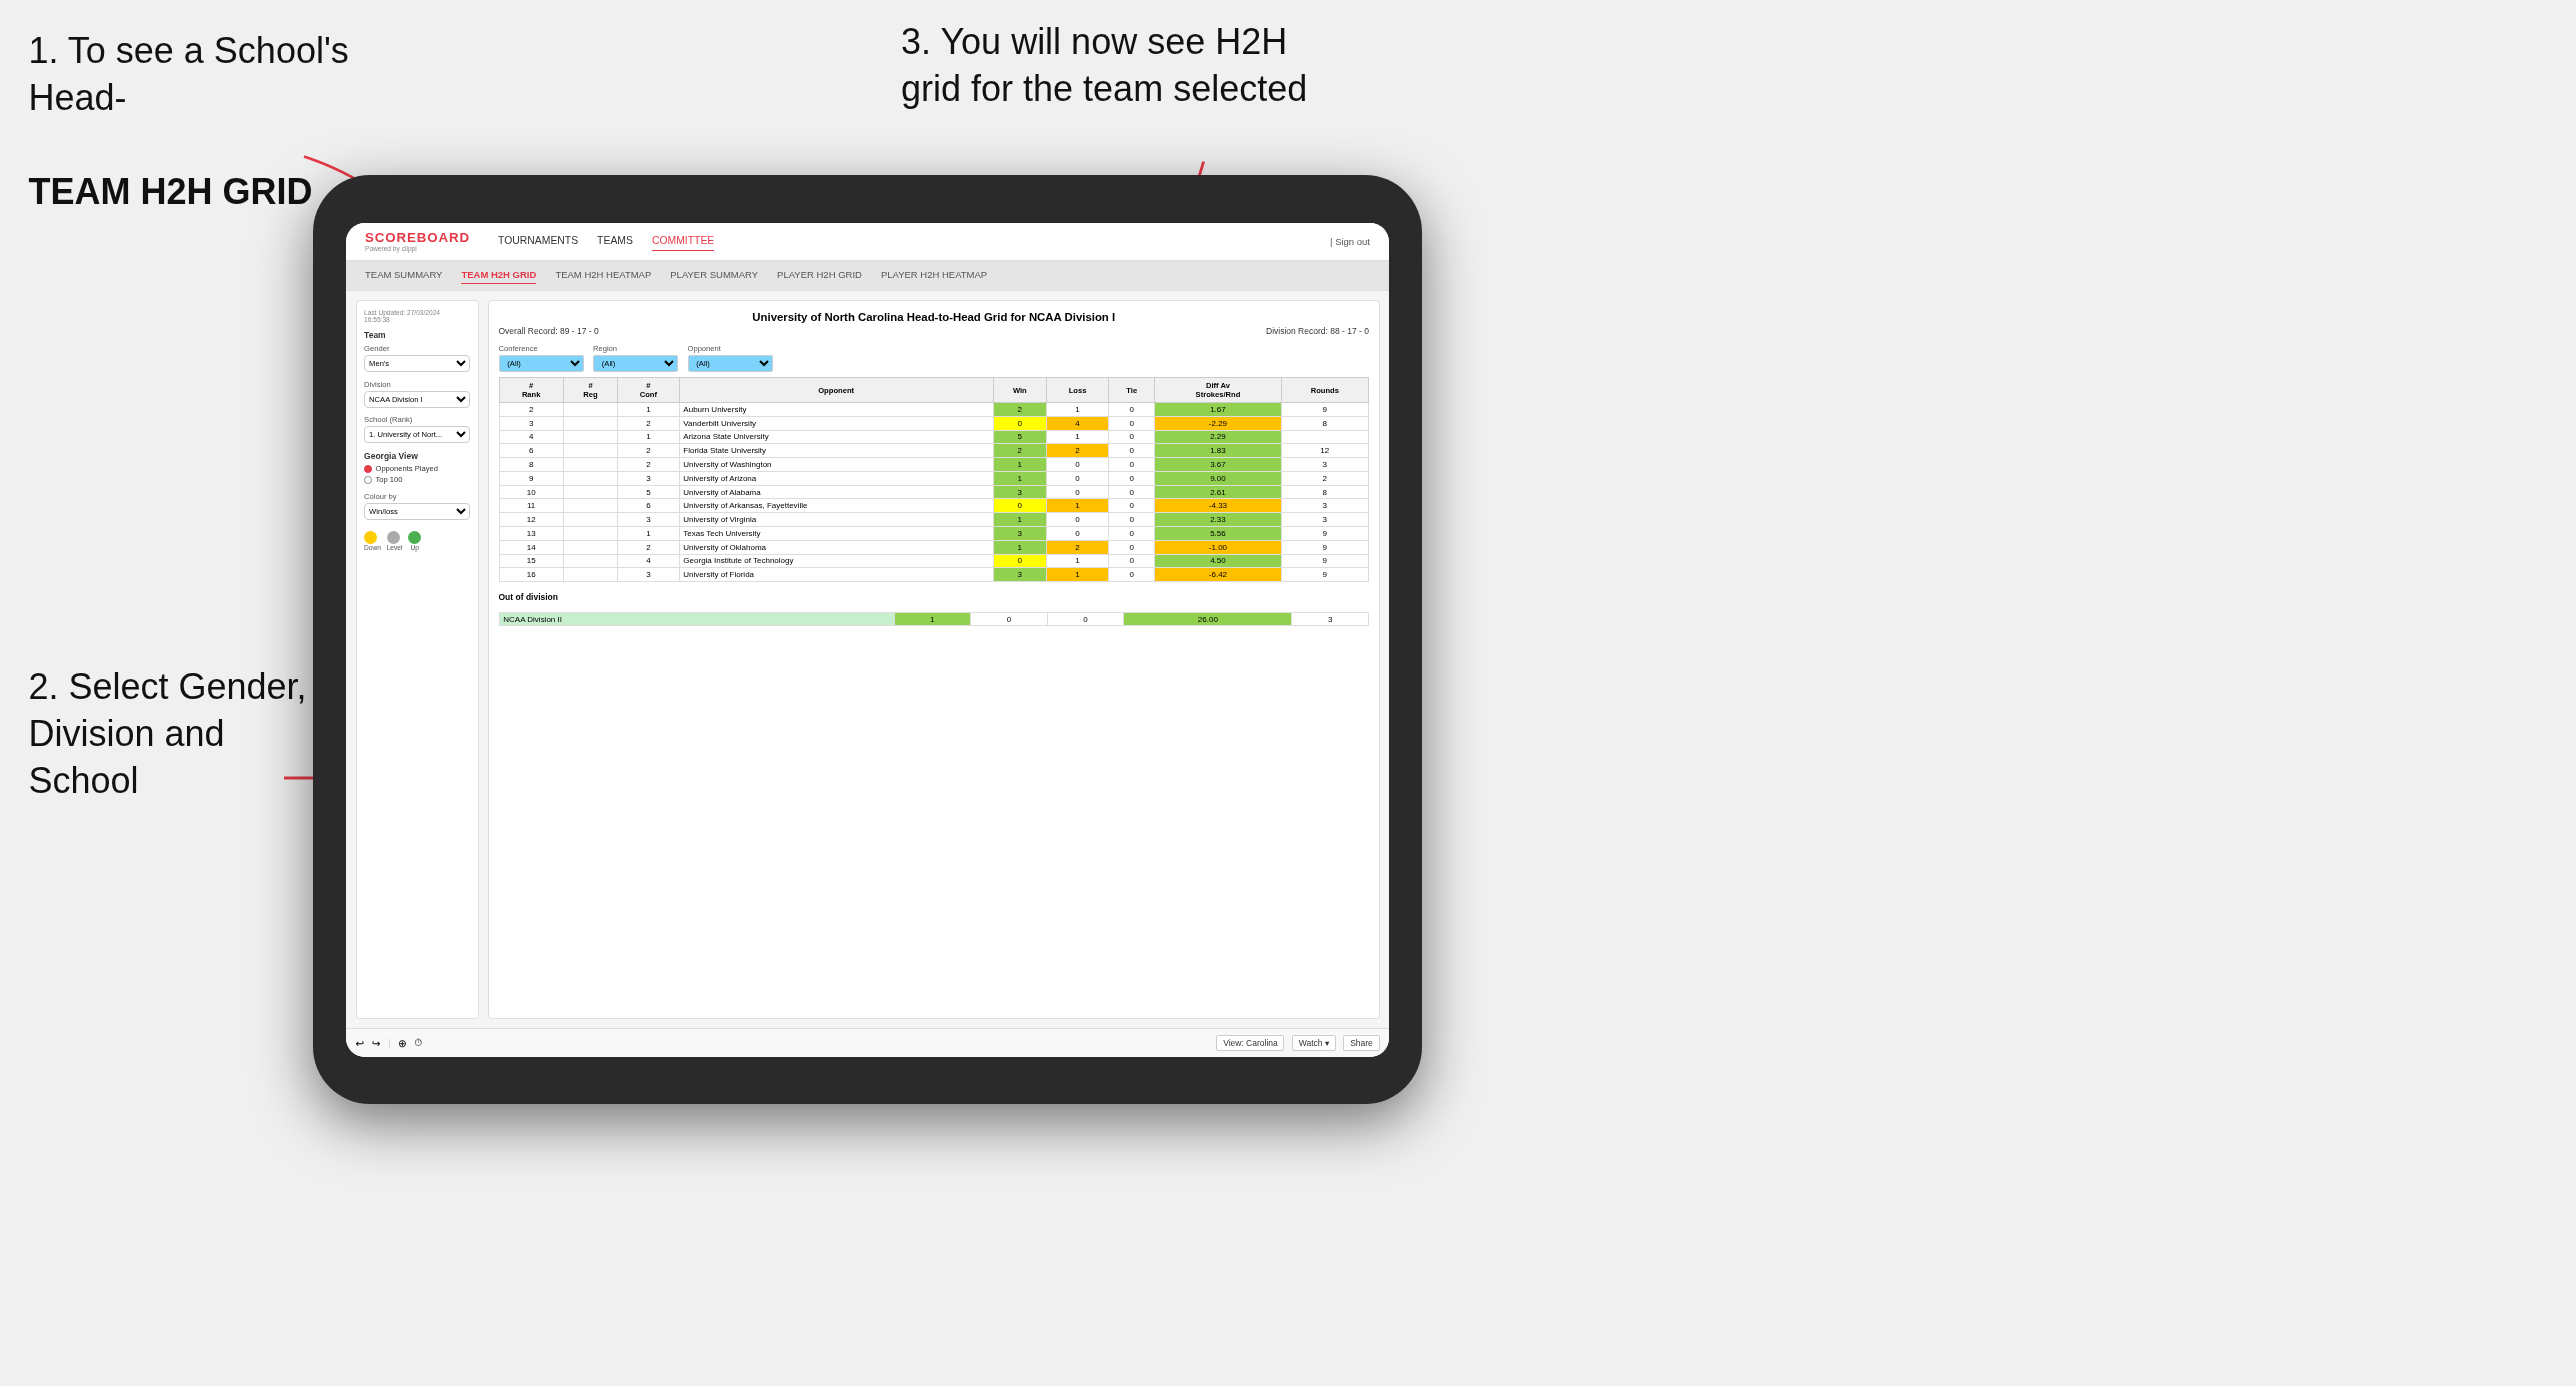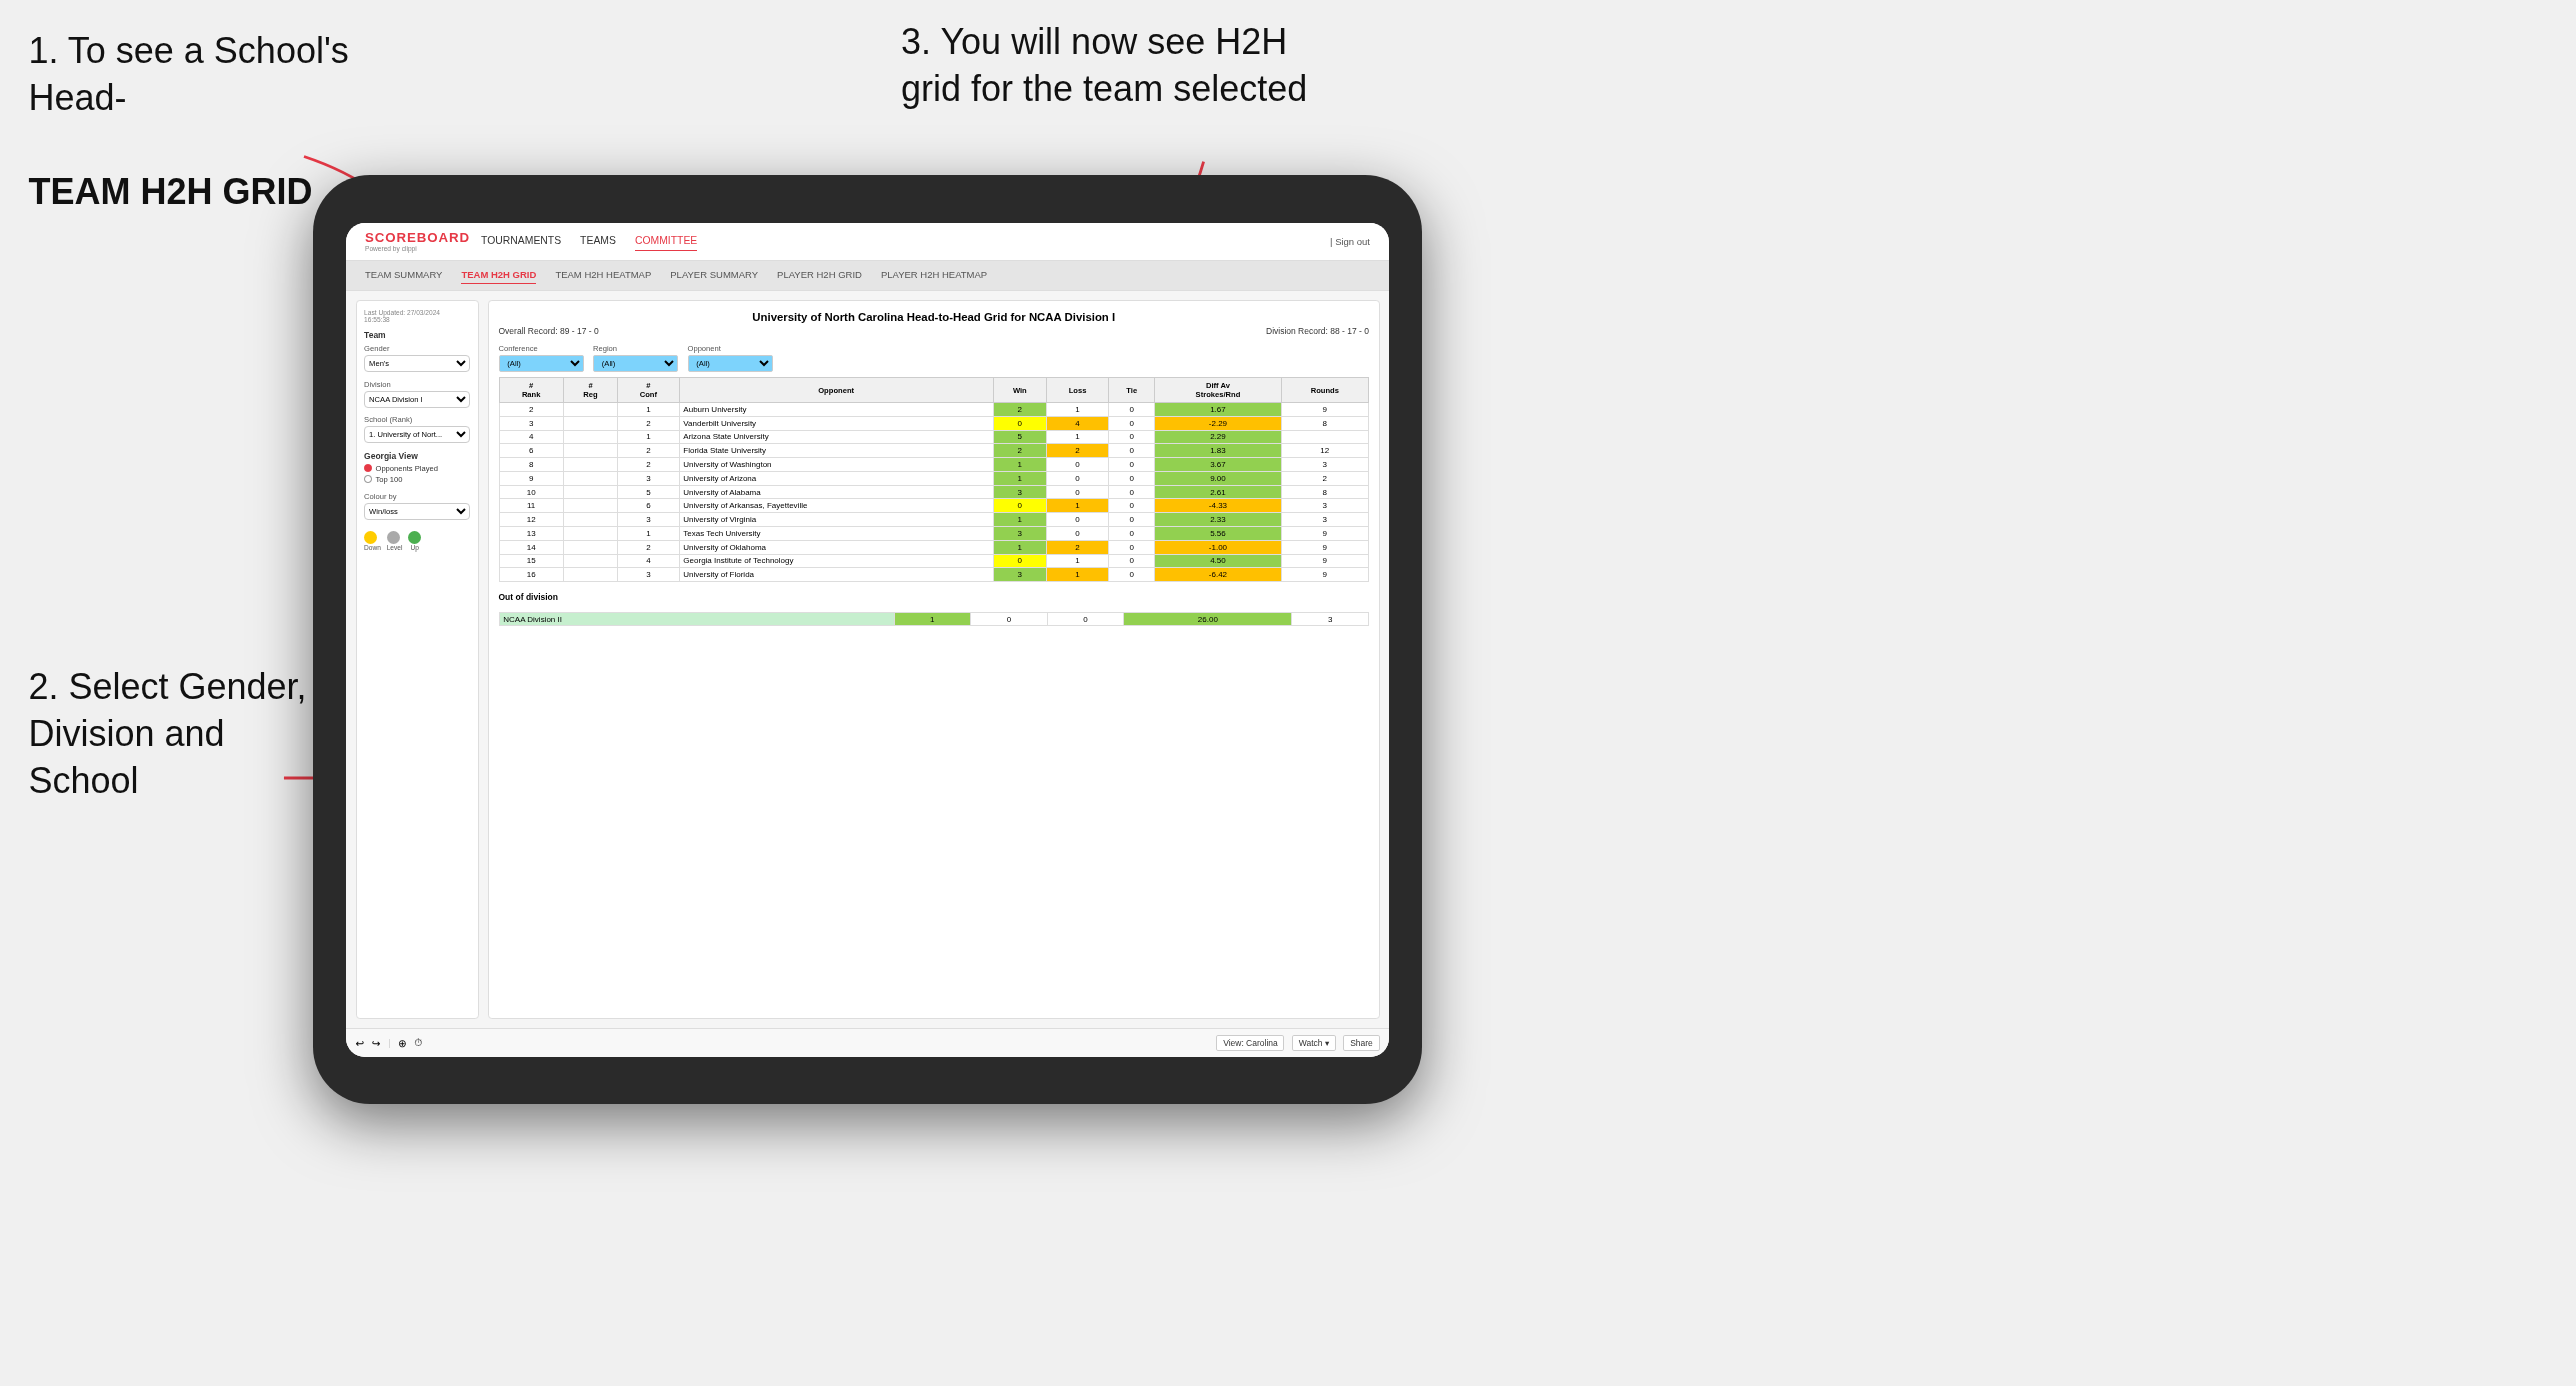--- a/index.html
+++ b/index.html
@@ -55,21 +55,21 @@
       flex-direction: column;
     }
 
     
     .nav-bar {
       background: #fff;
       border-bottom: 0.9px solid #ddd;
       padding: 7.6px 19px;
       display: flex;
       align-items: center;
-      gap: 11px;
+      gap: 28px;
       text-align: center;
     }
     .logo-area {
       display: flex;
       flex-direction: column;
       align-items: flex-start;
     }
     .logo-text {
       font-size: 13.3px;
       font-weight: 900;
@@ -162,21 +162,21 @@
     .panel-label {
       font-size: 7.6px;
       color: #555;
       margin-bottom: 1.9px;
     }
     .panel-radio-group {
       margin-bottom: 7.6px;
     }
     .panel-radio {
       display: flex;
-      align-items: flex-start;
+      align-items: center;
       gap: 3.8px;
       font-size: 7.6px;
       color: #333;
       margin-bottom: 1.9px;
     }
     .radio-dot {
       width: 7.6px; height: 7.6px;
       border-radius: 50%;
       border: 0.9px solid #888;
       background: #fff;

